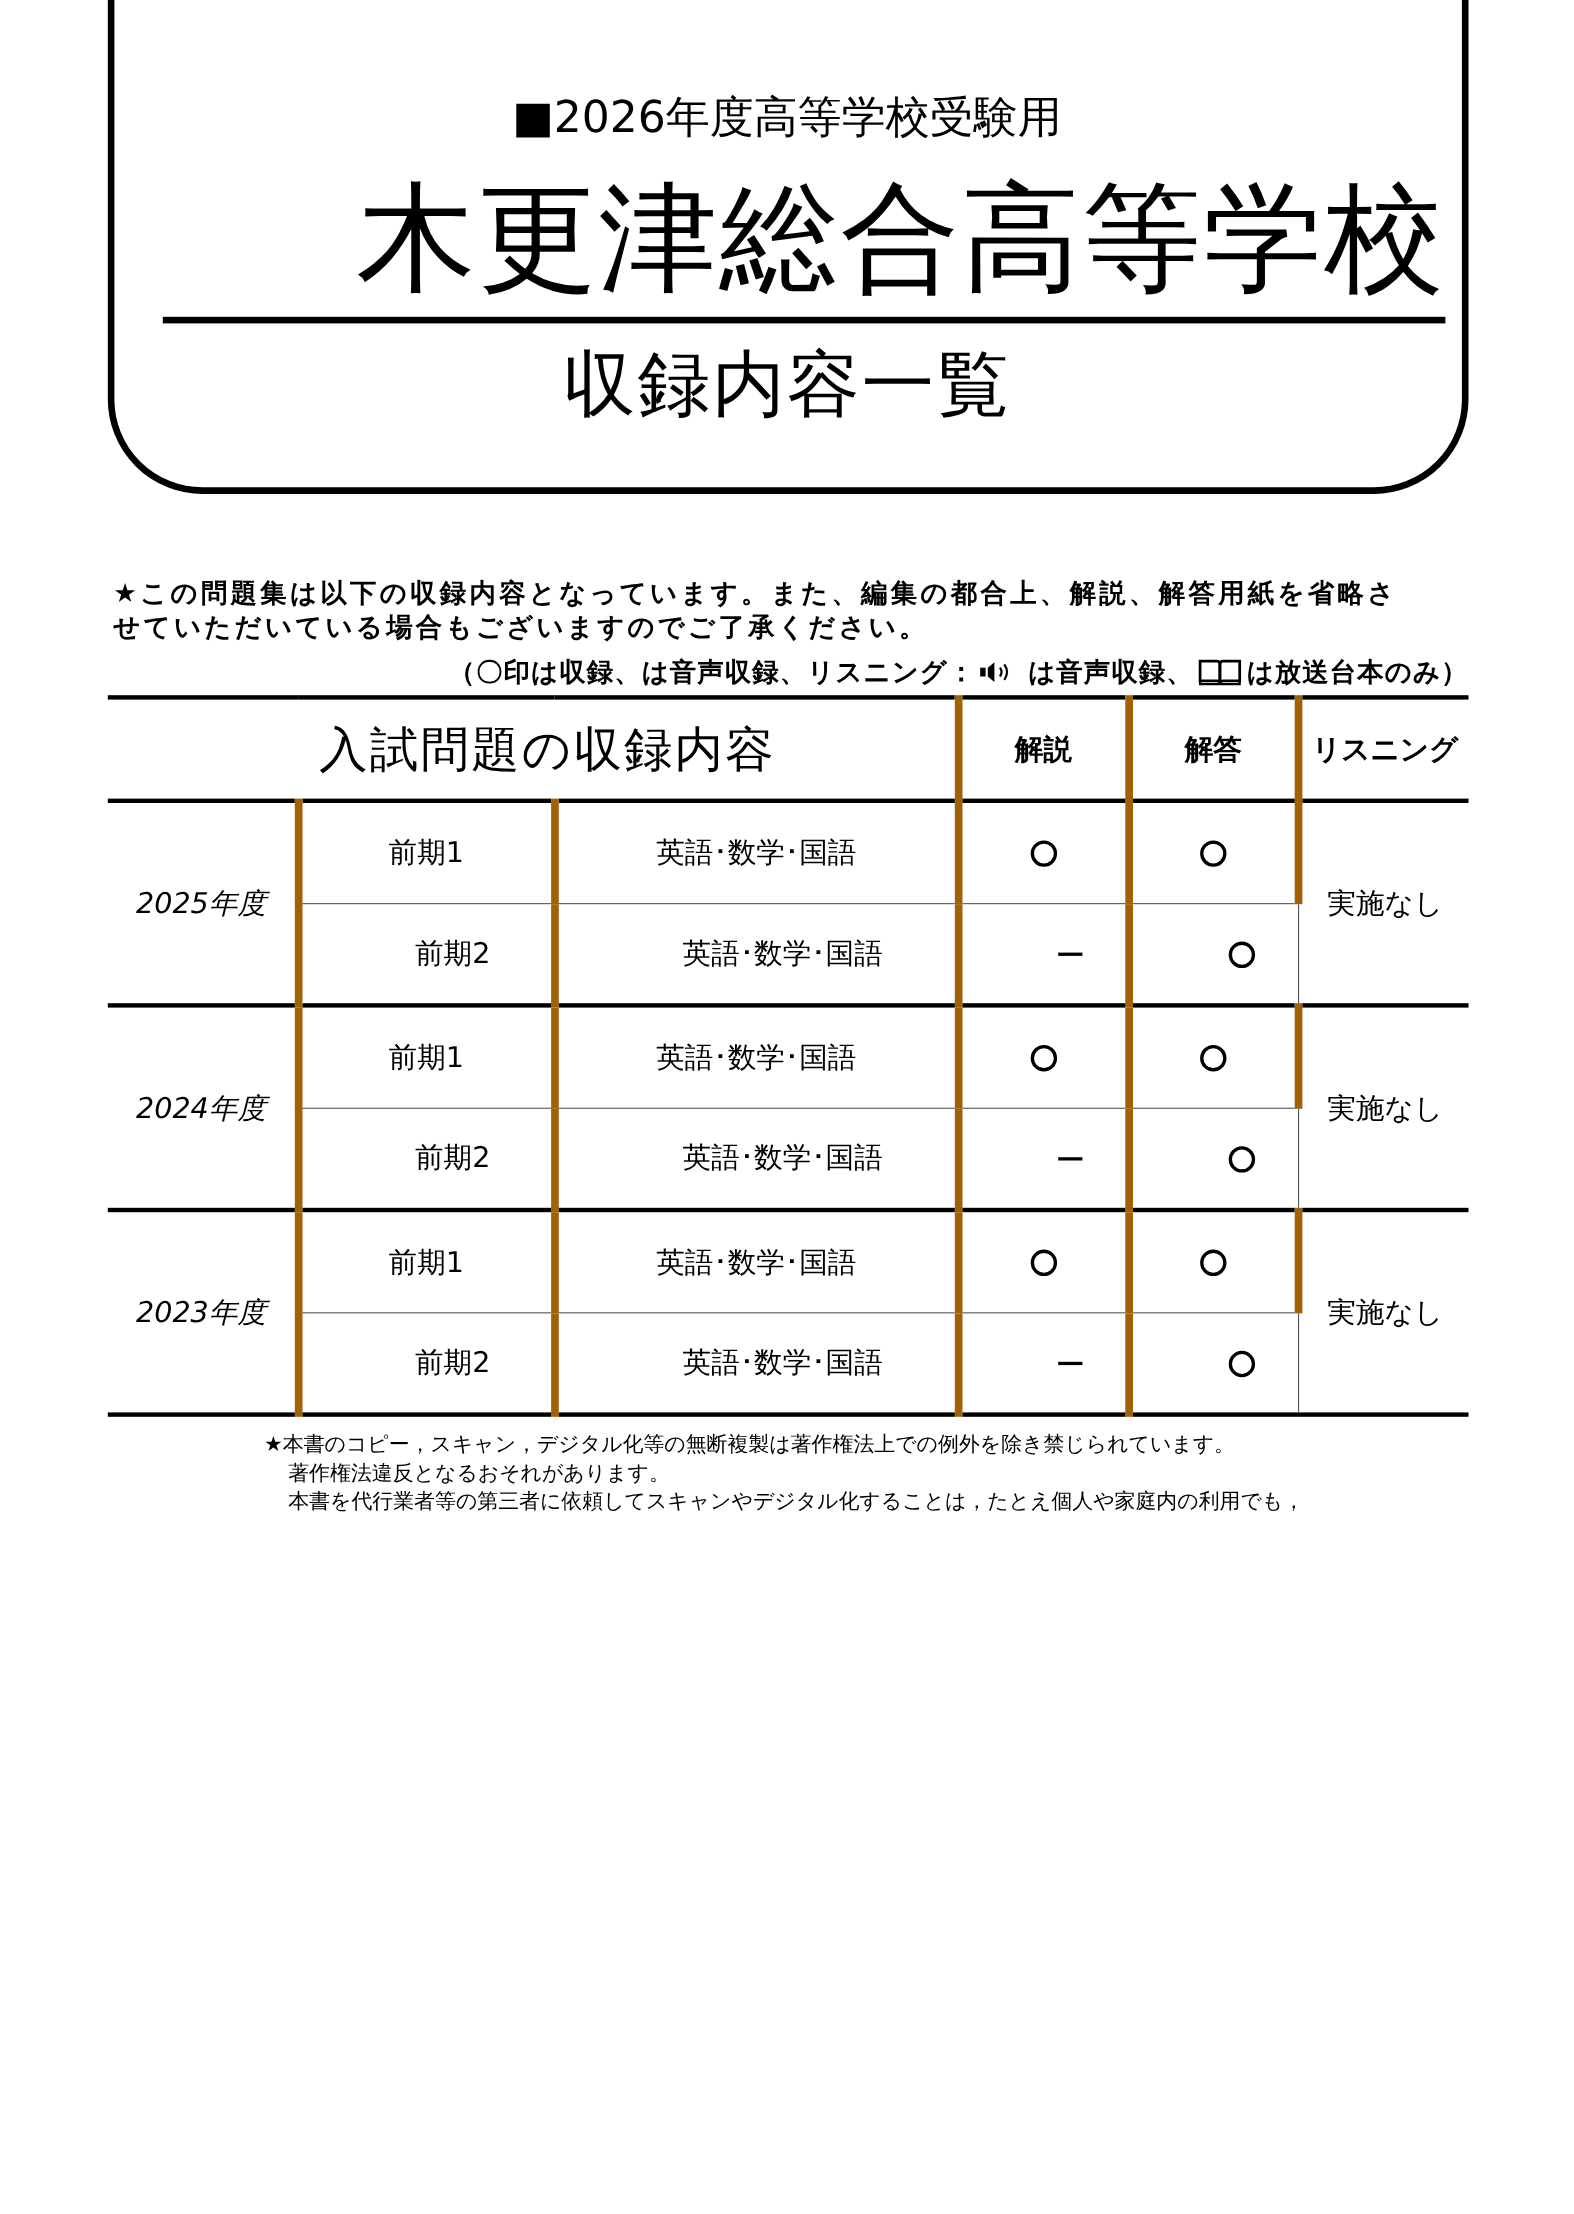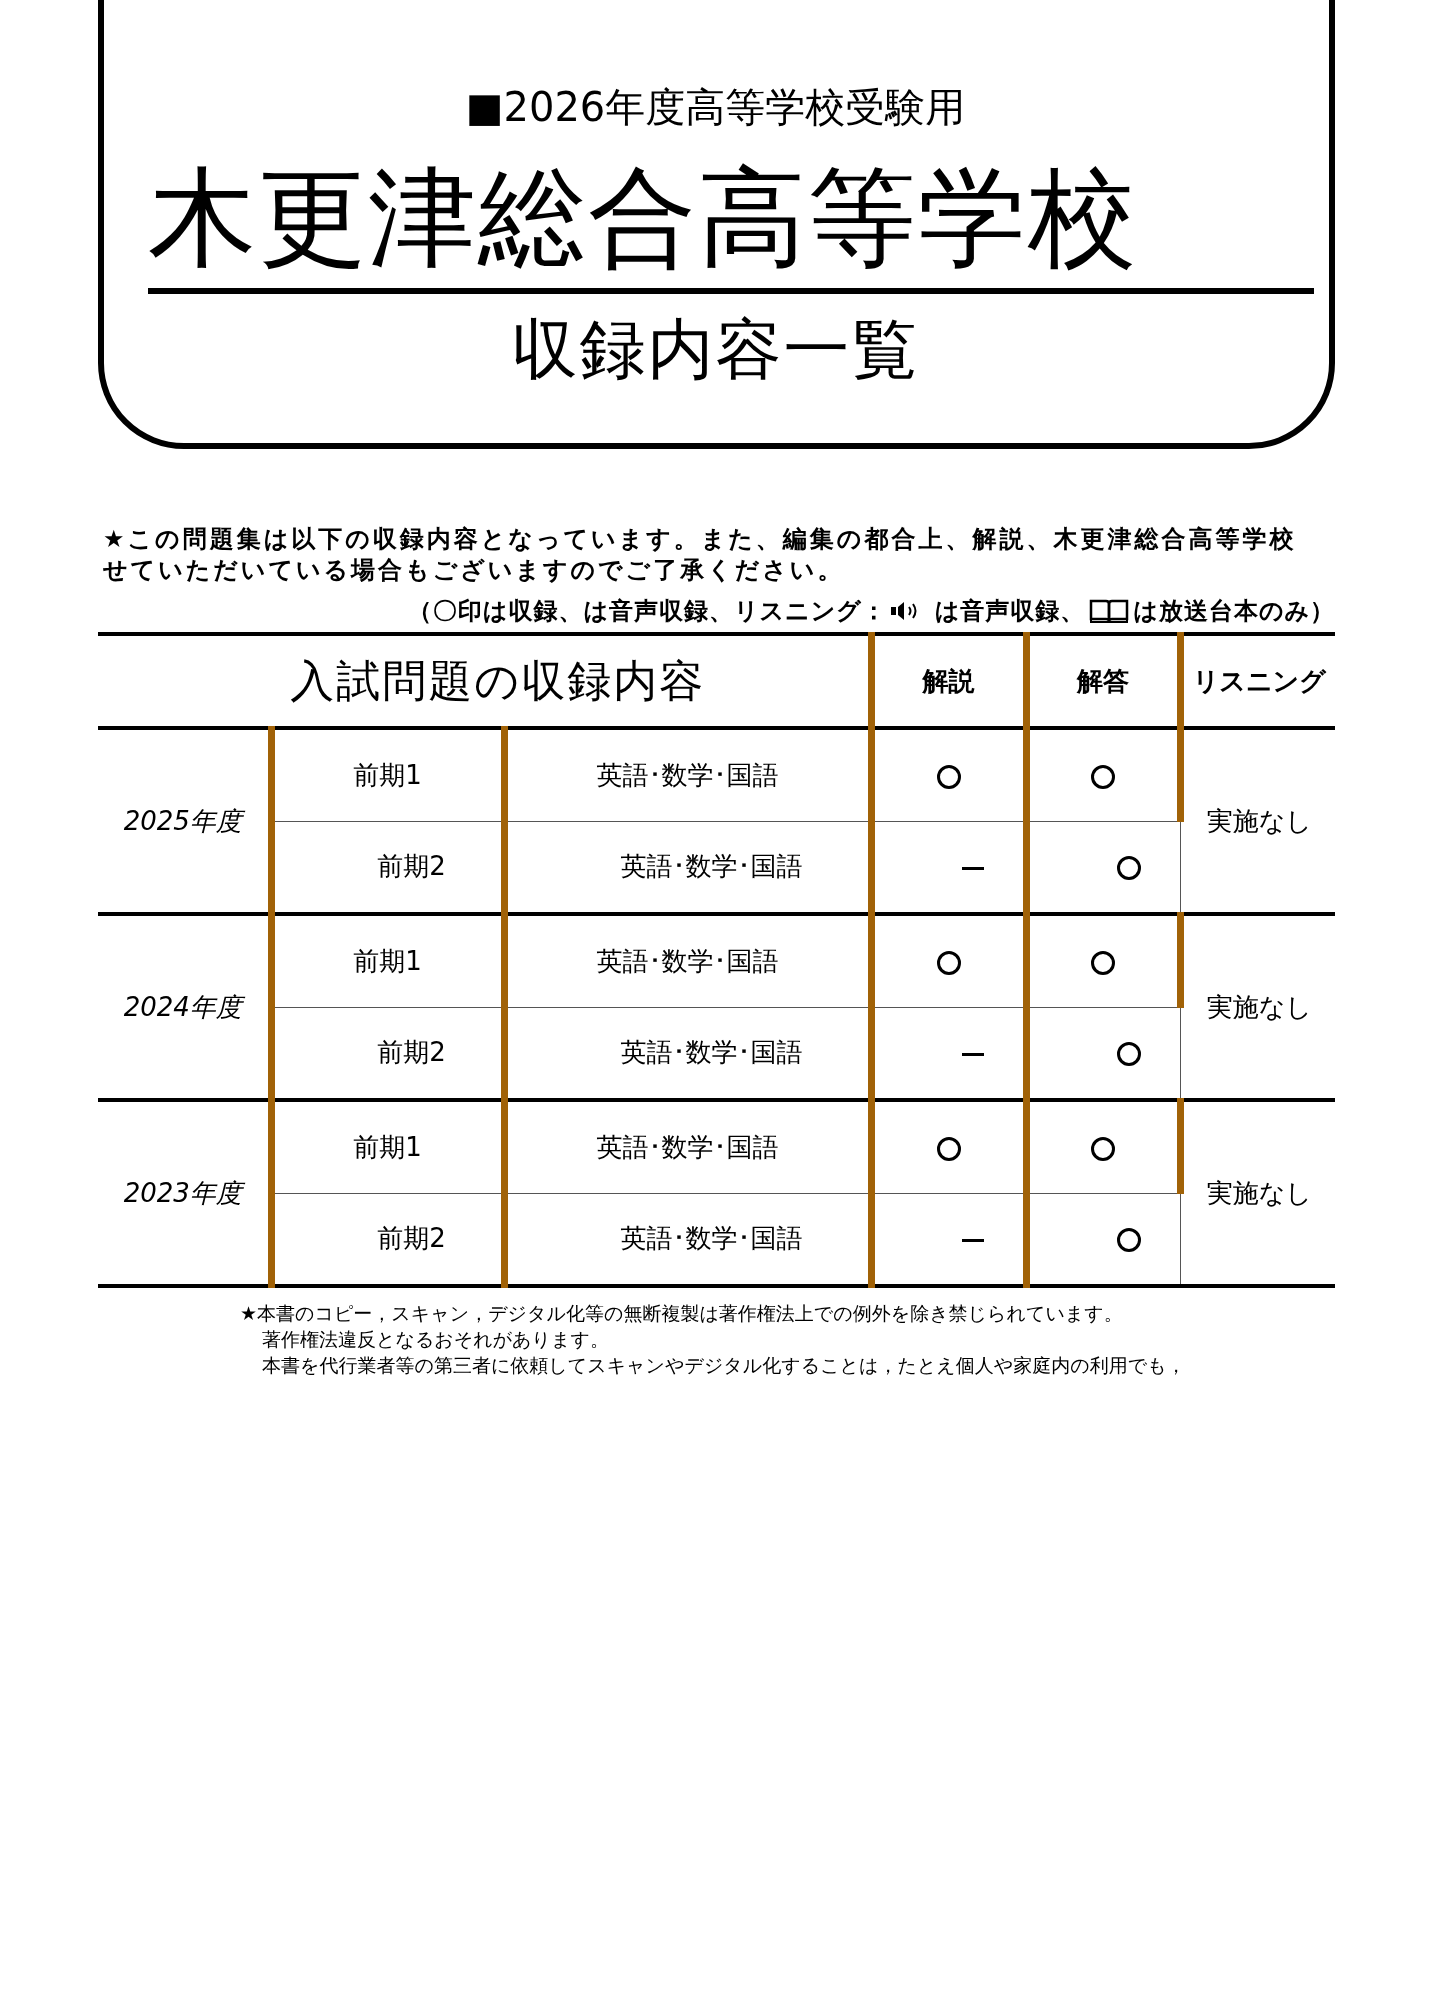--- a/index.html
+++ b/index.html
@@ -25,21 +25,21 @@
       position: absolute;
       left: 0; top: 80px; width: 1431px;
       text-align: center;
       font-size: 40px;
       line-height: 54px;
       white-space: nowrap;
     }
     .title-main {
       position: absolute;
       left: 148px; top: 148px; width: 1166px;
-      text-align: left;
+      text-align: right;
       font-size: 108px;
       line-height: 140px;
       letter-spacing: 2px;
       white-space: nowrap;
     }
     .title-rule {
       position: absolute;
       left: 148px; top: 288px;
       width: 1166px; height: 6px;
       background: #000;
@@ -149,21 +149,21 @@
 
 <div class="page">
 
   <div class="title-box"></div>
   <div class="title-sub">■2026年度高等学校受験用</div>
   <div class="title-main">木更津総合高等学校</div>
   <div class="title-rule"></div>
   <div class="title-heading">収録内容一覧</div>
 
   <div class="notice">
-    <span class="notice-line">★この問題集は以下の収録内容となっています。また、編集の都合上、解説、木更津総合高等学校</span>
+    <span class="notice-line">★この問題集は以下の収録内容となっています。また、編集の都合上、解説、解答用紙を省略さ</span>
     <span class="notice-line">せていただいている場合もございますのでご了承ください。</span>
   </div>
   <div class="legend">
     <span>（〇印は収録、は音声収録、リスニング：</span>
     <span class="ic">
       <svg width="40" height="22" viewBox="0 0 40 22">
         <rect x="0" y="7" width="5" height="8" fill="#000"></rect>
         <polygon points="7,7 13,2 13,20 7,15" fill="#000"></polygon>
         <path d="M18 7 Q21 11 18 15" stroke="#000" stroke-width="2" fill="none"></path>
         <path d="M22 4 Q27 11 22 18" stroke="#000" stroke-width="2" fill="none"></path>

